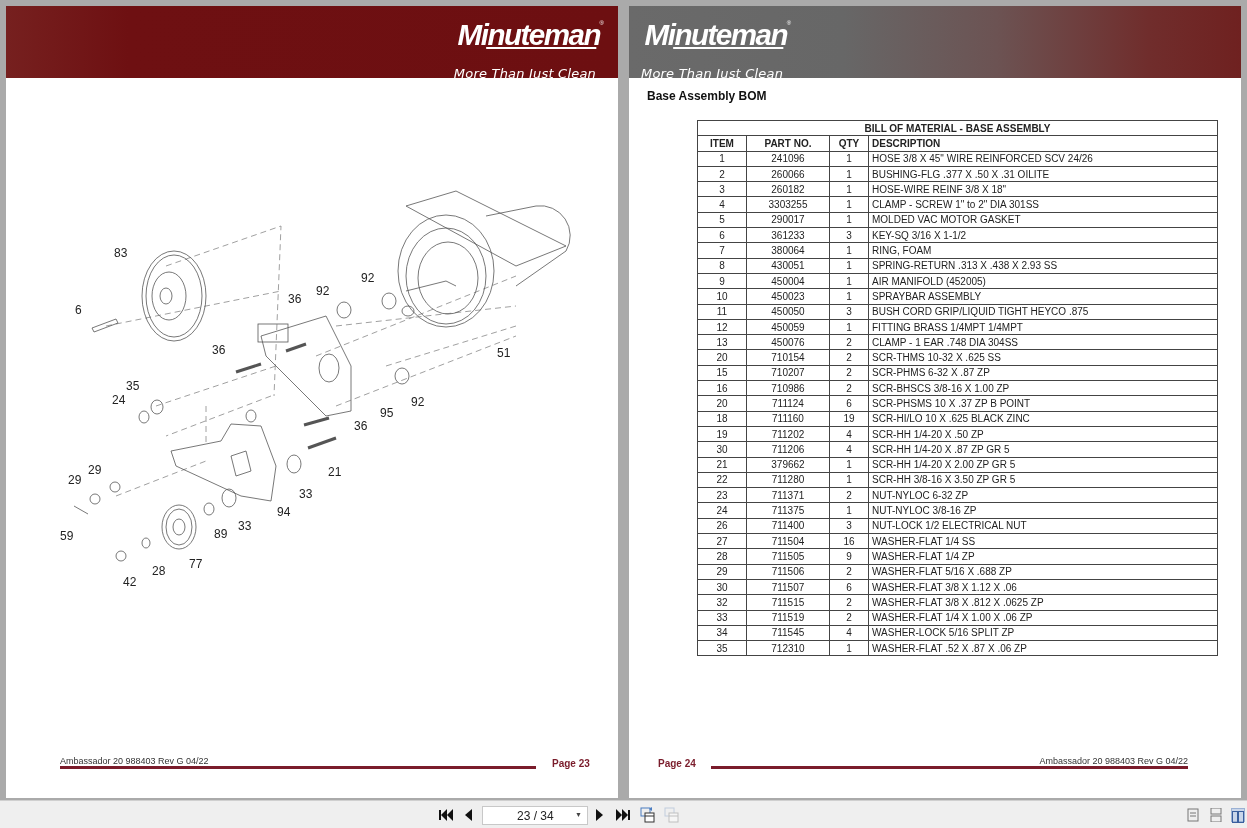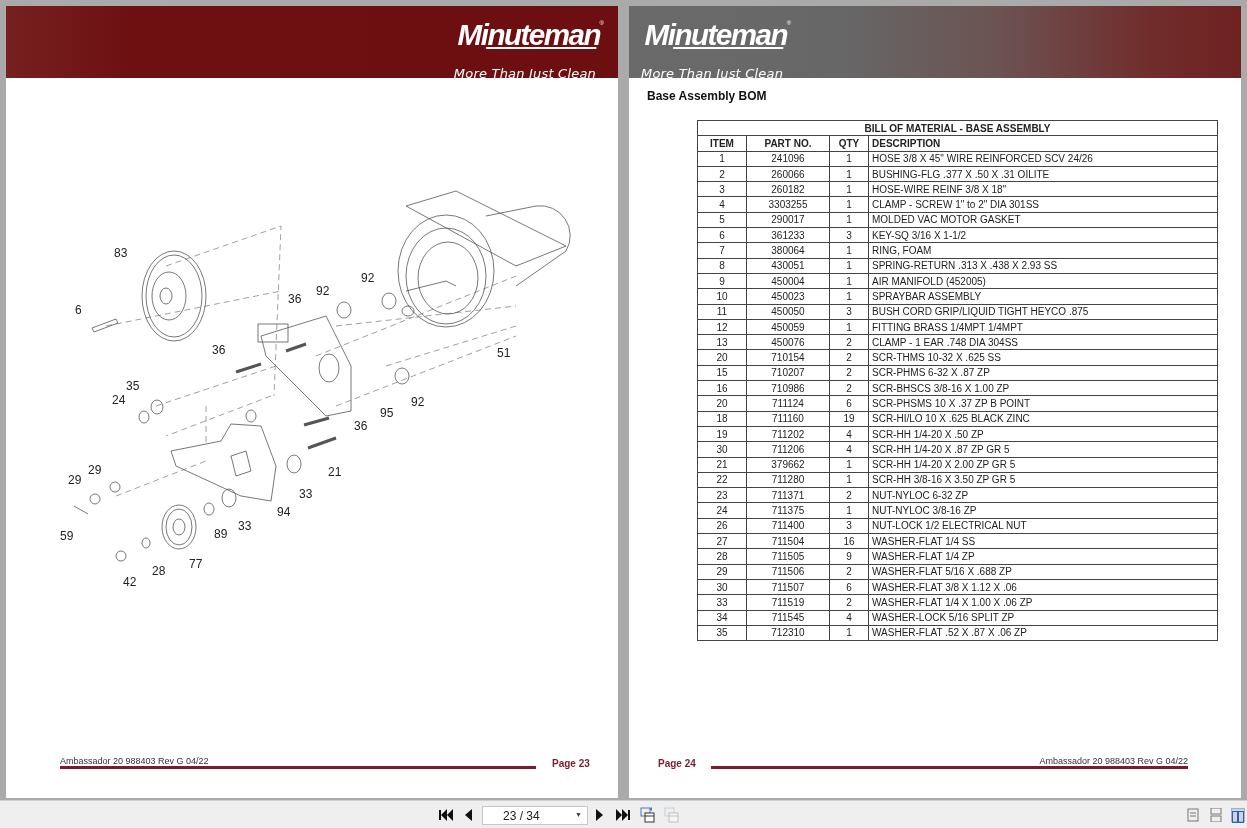--- a/index.html
+++ b/index.html
@@ -93,21 +93,21 @@
     position: absolute; left: 0; top: 800px; width: 1247px; height: 28px;
     background: #efefef; border-top: 1px solid #cfcfcf;
   }
   .tb-btn {
     position: absolute; top: 6px; height: 16px; display: flex; align-items: center; justify-content: center;
     color: #111; font-size: 12px; cursor: pointer;
   }
   .page-select {
     position: absolute; left: 482px; top: 5px; width: 106px; height: 19px;
     background: #fff; border: 1px solid #c8c8c8; font-size: 12px; color: #222;
-    display: flex; align-items: center; padding-left: 20px;
+    display: flex; align-items: center; padding-left: 34px;
   }
   .page-select .caret { position: absolute; right: 5px; top: 4px; font-size: 7px; color: #444; }
   .view-btn { position: absolute; top: 7px; width: 14px; height: 14px; }
   .view-btn.active { background: #c9d6ea; border: 1px solid #9bb1d4; }
 </style>
 </head>
 <body>
 
 <div class="viewer">
 
@@ -411,20 +411,26 @@
             <td class="c-qty">2</td>
             <td class="c-desc">WASHER-FLAT 5/16 X .688 ZP</td>
           </tr>
           <tr>
             <td class="c-item">30</td>
             <td class="c-part">711507</td>
             <td class="c-qty">6</td>
             <td class="c-desc">WASHER-FLAT 3/8 X 1.12 X .06</td>
           </tr>
           <tr>
+            <td class="c-item">32</td>
+            <td class="c-part">711515</td>
+            <td class="c-qty">2</td>
+            <td class="c-desc">WASHER-FLAT 3/8 X .812 X .0625 ZP</td>
+          </tr>
+          <tr>
             <td class="c-item">33</td>
             <td class="c-part">711519</td>
             <td class="c-qty">2</td>
             <td class="c-desc">WASHER-FLAT 1/4 X 1.00 X .06 ZP</td>
           </tr>
           <tr>
             <td class="c-item">34</td>
             <td class="c-part">711545</td>
             <td class="c-qty">4</td>
             <td class="c-desc">WASHER-LOCK 5/16 SPLIT ZP</td>

